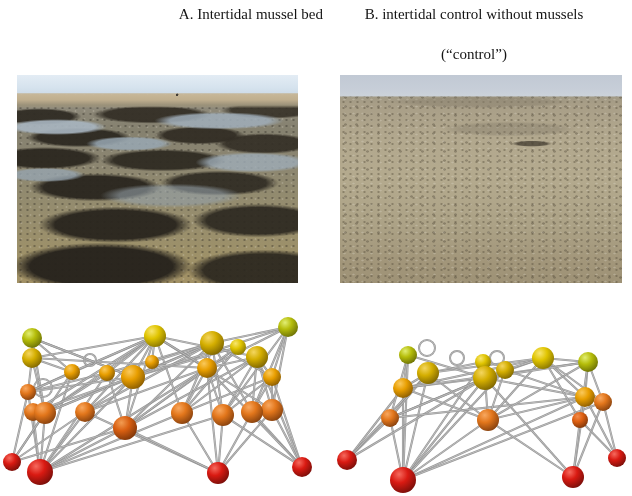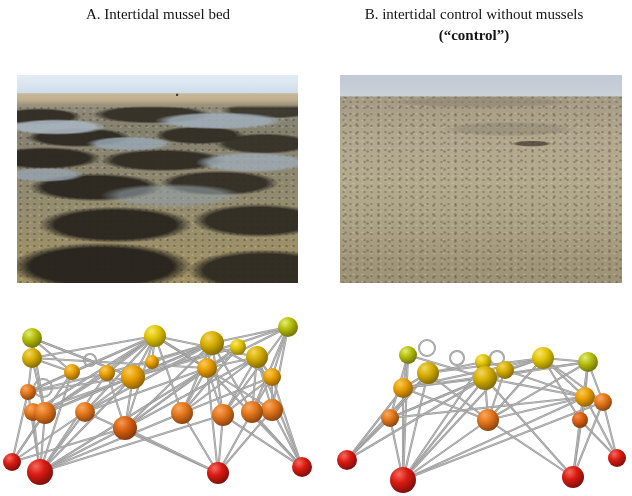--- a/index.html
+++ b/index.html
@@ -7,23 +7,23 @@
     position:relative;
     width:632px;height:496px;
     background:#ffffff;
     overflow:hidden;
     font-family:"Liberation Serif","DejaVu Serif",serif;
   }
   .panel-title{
     position:absolute;top:5px;width:316px;
     text-align:center;font-size:15px;line-height:19px;color:#141414;
   }
-  .panel-title-a{left:0;}
+  .panel-title-a{left:7px;text-align:right;}
   .panel-title-b{left:316px;}
-  .panel-title-b .line2{margin-top:2px;font-weight:bold;}
+  .panel-title-b .line2{margin-top:21px;}
   .photo{position:absolute;top:75px;height:208px;background-repeat:no-repeat;}
   
   .photo-a{
     left:17px;width:281px;
     background-color:#8f8772;
     background-image:
       
       linear-gradient(180deg,#e3ecf4 0%,#d6e3ee 6%,#cfdde9 8.5%,rgba(207,221,233,0) 9%),
       
       radial-gradient(circle 2px at 57% 9.5%, rgba(60,55,48,.95) 55%, rgba(60,55,48,0) 75%),

